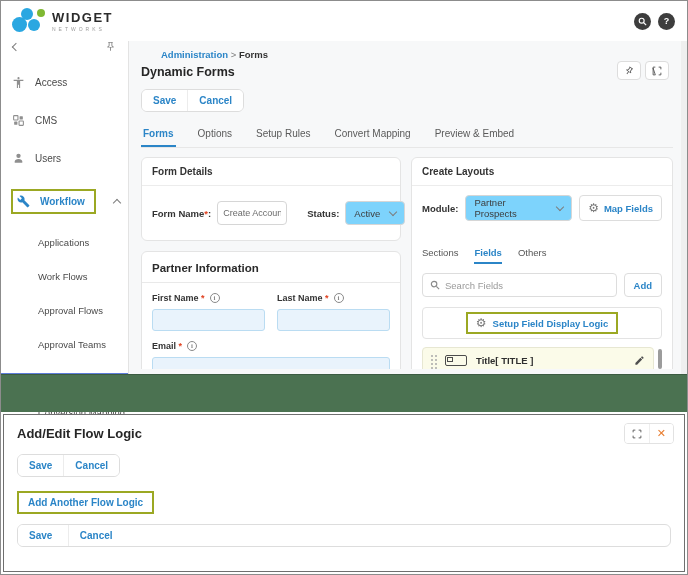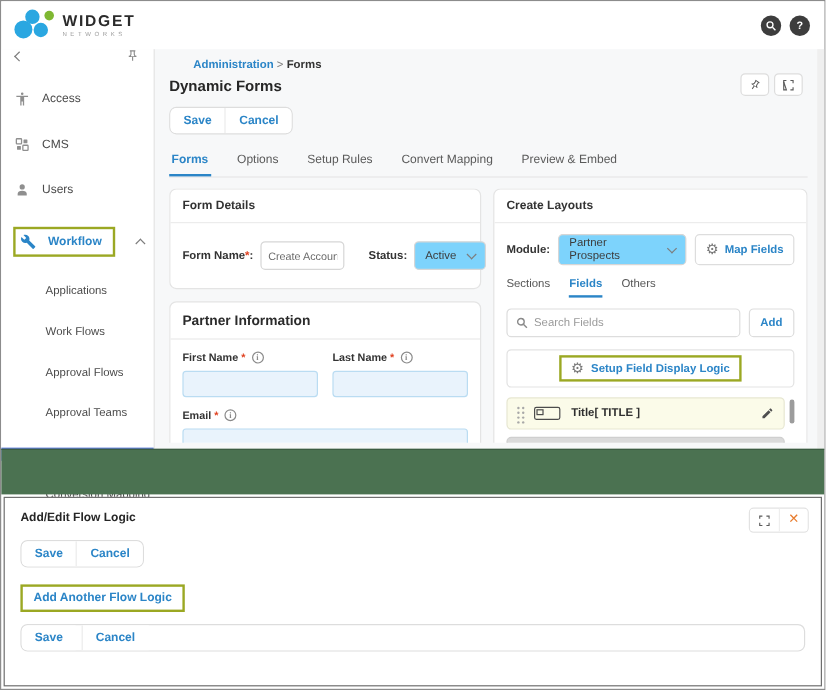--- a/index.html
+++ b/index.html
@@ -87,21 +87,21 @@
   .blue-input { width:100%; height:22px; margin-top:6px; background:#e9f3fc; border:1px solid #badcf2; border-radius:3px; }
   .email-row { margin-top:10px; }
 
   .rightcol { flex:1; height:230px; overflow:hidden; }
   .cl-body { padding:9px 10px; }
   .mod-row { display:flex; align-items:center; gap:7px; }
   .mod-sel { flex:1; justify-content:space-between; height:26px; }
   .map-btn { height:26px; border:1px solid #ddd; border-radius:4px; background:#fff; display:flex; align-items:center; gap:5px; padding:0 8px; cursor:pointer; }
   .map-btn .t { font-size:9.5px; font-weight:700; color:#2b85c7; white-space:nowrap; }
   .gear { font-size:12px; color:#777; line-height:1; }
-  .subtabs { display:flex; gap:16px; margin-top:10px; }
+  .subtabs { display:flex; gap:16px; margin-top:26px; }
   .subtab { font-size:9.5px; color:#555; font-weight:500; padding-bottom:4px; cursor:pointer; }
   .subtab.active { color:#2b85c7; font-weight:700; border-bottom:2px solid #2b85c7; }
   .search-row { display:flex; gap:7px; margin-top:9px; align-items:center; }
   .search-box { flex:1; display:flex; align-items:center; gap:5px; height:24px; border:1px solid #ddd; border-radius:4px; background:#fff; padding:0 7px; }
   .search-box input { border:none; outline:none; flex:1; font-size:9.5px; color:#444; background:transparent; }
   .search-box input::placeholder { color:#9a9a9a; }
   .add-btn { height:24px; border:1px solid #ddd; border-radius:4px; background:#fff; color:#2b85c7; font-size:9.5px; font-weight:700; padding:0 9px; cursor:pointer; }
   .setup-row { margin-top:10px; height:32px; border:1px solid #e3e3e3; border-radius:4px; background:#fff; display:flex; align-items:center; justify-content:center; }
   .setup-annot { display:inline-flex; align-items:center; gap:6px; padding:3px 8px; cursor:pointer; }
   .setup-annot .t { font-size:9.5px; font-weight:700; color:#2b85c7; }
@@ -113,21 +113,21 @@
           box-shadow:0 4px 0 #a8a8a8,0 8px 0 #a8a8a8,0 12px 0 #a8a8a8,4px 0 0 #a8a8a8,4px 4px 0 #a8a8a8,4px 8px 0 #a8a8a8,4px 12px 0 #a8a8a8; cursor:grab; }
   .tf-ic { width:22px; height:11px; border:1.5px solid #4c4c4c; border-radius:2px; position:relative; background:transparent; flex:0 0 auto; }
   .tf-ic i { position:absolute; left:1px; top:1px; width:6px; height:5px; border:1px solid #4c4c4c; display:block; }
   .frow .t { font-size:9.5px; font-weight:700; color:#2f2f2f; }
   .frow .pencil { margin-left:auto; cursor:pointer; display:flex; }
   .list-thumb { position:absolute; right:0; top:2px; width:4px; height:20px; background:#9c9c9c; border-radius:2px; cursor:pointer; }
 
   
   .band { height:38px; background:#4b7251; border-top:1px solid #3c5c42; flex:0 0 auto; }
   .dialog { flex:1; margin:2px 2px 2px 2px; border:1px solid #6f6f6f; background:#fff; padding:11px 13px; position:relative; }
-  .dlg-title { font-size:10px; font-weight:700; color:#262626; }
+  .dlg-title { font-size:13px; font-weight:700; color:#262626; }
   .dlg-btns { position:absolute; top:8px; right:10px; display:flex; border:1px solid #e2e2e2; border-radius:4px; overflow:hidden; }
   .dlg-btns .cell { padding:4px 7px; display:flex; align-items:center; justify-content:center; cursor:pointer; background:#fff; }
   .dlg-btns .cell + .cell { border-left:1px solid #eee; }
   .close-x { color:#e87c2e; font-size:11px; font-weight:700; line-height:1; }
   .add-flow { display:inline-flex; margin-top:14px; padding:4px 9px; cursor:pointer; }
   .add-flow .t { font-size:10px; font-weight:700; color:#2b85c7; }
   .dlg-group2 { display:block; margin-top:12px; }
   svg { display:block; }
 </style>
 </head>

